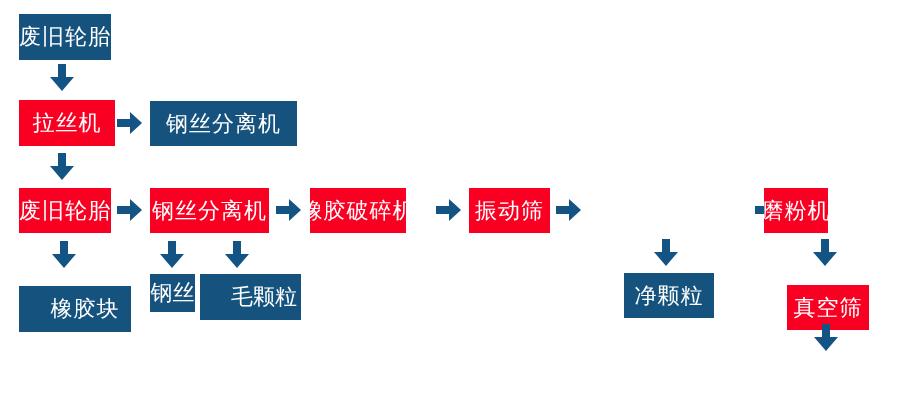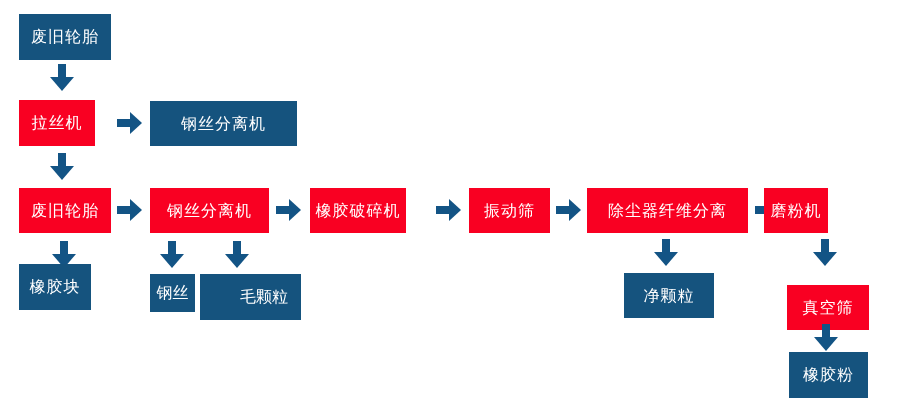--- a/index.html
+++ b/index.html
@@ -3,21 +3,21 @@
 <meta charset="utf-8">
 <style>
   :root { --arrow: #135485; }
   html,body { margin:0; padding:0; background:#ffffff; }
   .canvas {
     position:relative; width:900px; height:411px; background:#ffffff;
     font-family:"DejaVu Sans","Liberation Sans",sans-serif; overflow:hidden;
   }
   .node {
     position:absolute; display:flex; align-items:center; justify-content:center;
-    color:#ffffff; font-size:16px; font-weight:400; letter-spacing:1px;
+    color:#ffffff; font-size:22px; font-weight:400; letter-spacing:1px;
     white-space:nowrap; line-height:1;
   }
   .node.red  { background:#f90022; }
   .node.blue { background:#15537e; }
   .arrow-down { position:absolute; width:24px; height:27px; }
   .arrow-down .stem { position:absolute; left:8px; top:0; width:8px; height:14px; background:var(--arrow); }
   .arrow-down .head { position:absolute; left:0; top:13px; width:0; height:0;
     border-left:12px solid transparent; border-right:12px solid transparent;
     border-top:14px solid var(--arrow); }
   .arrow-right { position:absolute; width:25px; height:22px; }
@@ -31,21 +31,21 @@
 
 <div class="canvas">
 
   <div class="node blue" style="left:19px; top:14px; width:92px; height:46px;">废旧轮胎</div>
 
   <div class="arrow-down" style="left:50px; top:64px;">
     <span class="stem"></span>
       <span class="head"></span>
   </div>
 
-  <div class="node red" style="left:19px; top:100px; width:76px; height:46px;">拉丝机</div>
+  <div class="node red" style="left:19px; top:100px; width:96px; height:46px;">拉丝机</div>
 
   <div class="arrow-right" style="left:117px; top:112px;">
     <span class="stem"></span>
       <span class="head"></span>
   </div>
 
   <div class="node blue" style="left:150px; top:101px; width:147px; height:45px;">钢丝分离机</div>
 
   <div class="arrow-down" style="left:50px; top:153px;">
     <span class="stem"></span>
@@ -73,21 +73,20 @@
       <span class="head"></span>
   </div>
 
   <div class="node red" style="left:469px; top:188px; width:81px; height:45px;">振动筛</div>
 
   <div class="arrow-right" style="left:556px; top:199px;">
     <span class="stem"></span>
       <span class="head"></span>
   </div>
 
-  <div class="node red" style="left:587px; top:188px; width:161px; height:45px;">除尘器纤维分离</div>
 
   <div class="arrow-right" style="left:755px; top:199px;">
     <span class="stem"></span>
       <span class="head"></span>
   </div>
 
   <div class="node red" style="left:764px; top:188px; width:64px; height:45px;">磨粉机</div>
 
   <div class="arrow-down" style="left:52px; top:241px;">
     <span class="stem"></span>
@@ -103,30 +102,29 @@
   </div>
   <div class="arrow-down" style="left:654px; top:239px;">
     <span class="stem"></span>
       <span class="head"></span>
   </div>
   <div class="arrow-down" style="left:813px; top:239px;">
     <span class="stem"></span>
       <span class="head"></span>
   </div>
 
-  <div class="node blue" style="left:19px; top:264px; width:72px; height:46px;">橡胶块</div>
+  <div class="node blue" style="left:19px; top:286px; width:92px; height:46px;padding-left:20px;">橡胶块</div>
 
   <div class="node blue" style="left:150px; top:274px; width:45px; height:38px; letter-spacing:0;">钢丝</div>
 
   <div class="node blue" style="left:200px; top:274px; width:74px; height:46px; letter-spacing:0;padding-left:27px;">毛颗粒</div>
 
   <div class="node blue" style="left:624px; top:273px; width:90px; height:45px;">净颗粒</div>
 
   <div class="node red" style="left:787px; top:273px; width:82px; height:45px;margin-top:12px;">真空筛</div>
 
   <div class="arrow-down" style="left:814px; top:324px;">
     <span class="stem"></span>
       <span class="head"></span>
   </div>
 
-  <div class="node blue" style="left:789px; top:352px; width:79px; height:46px;">橡胶粉</div>
 
 </div>
 
 </body></html>

